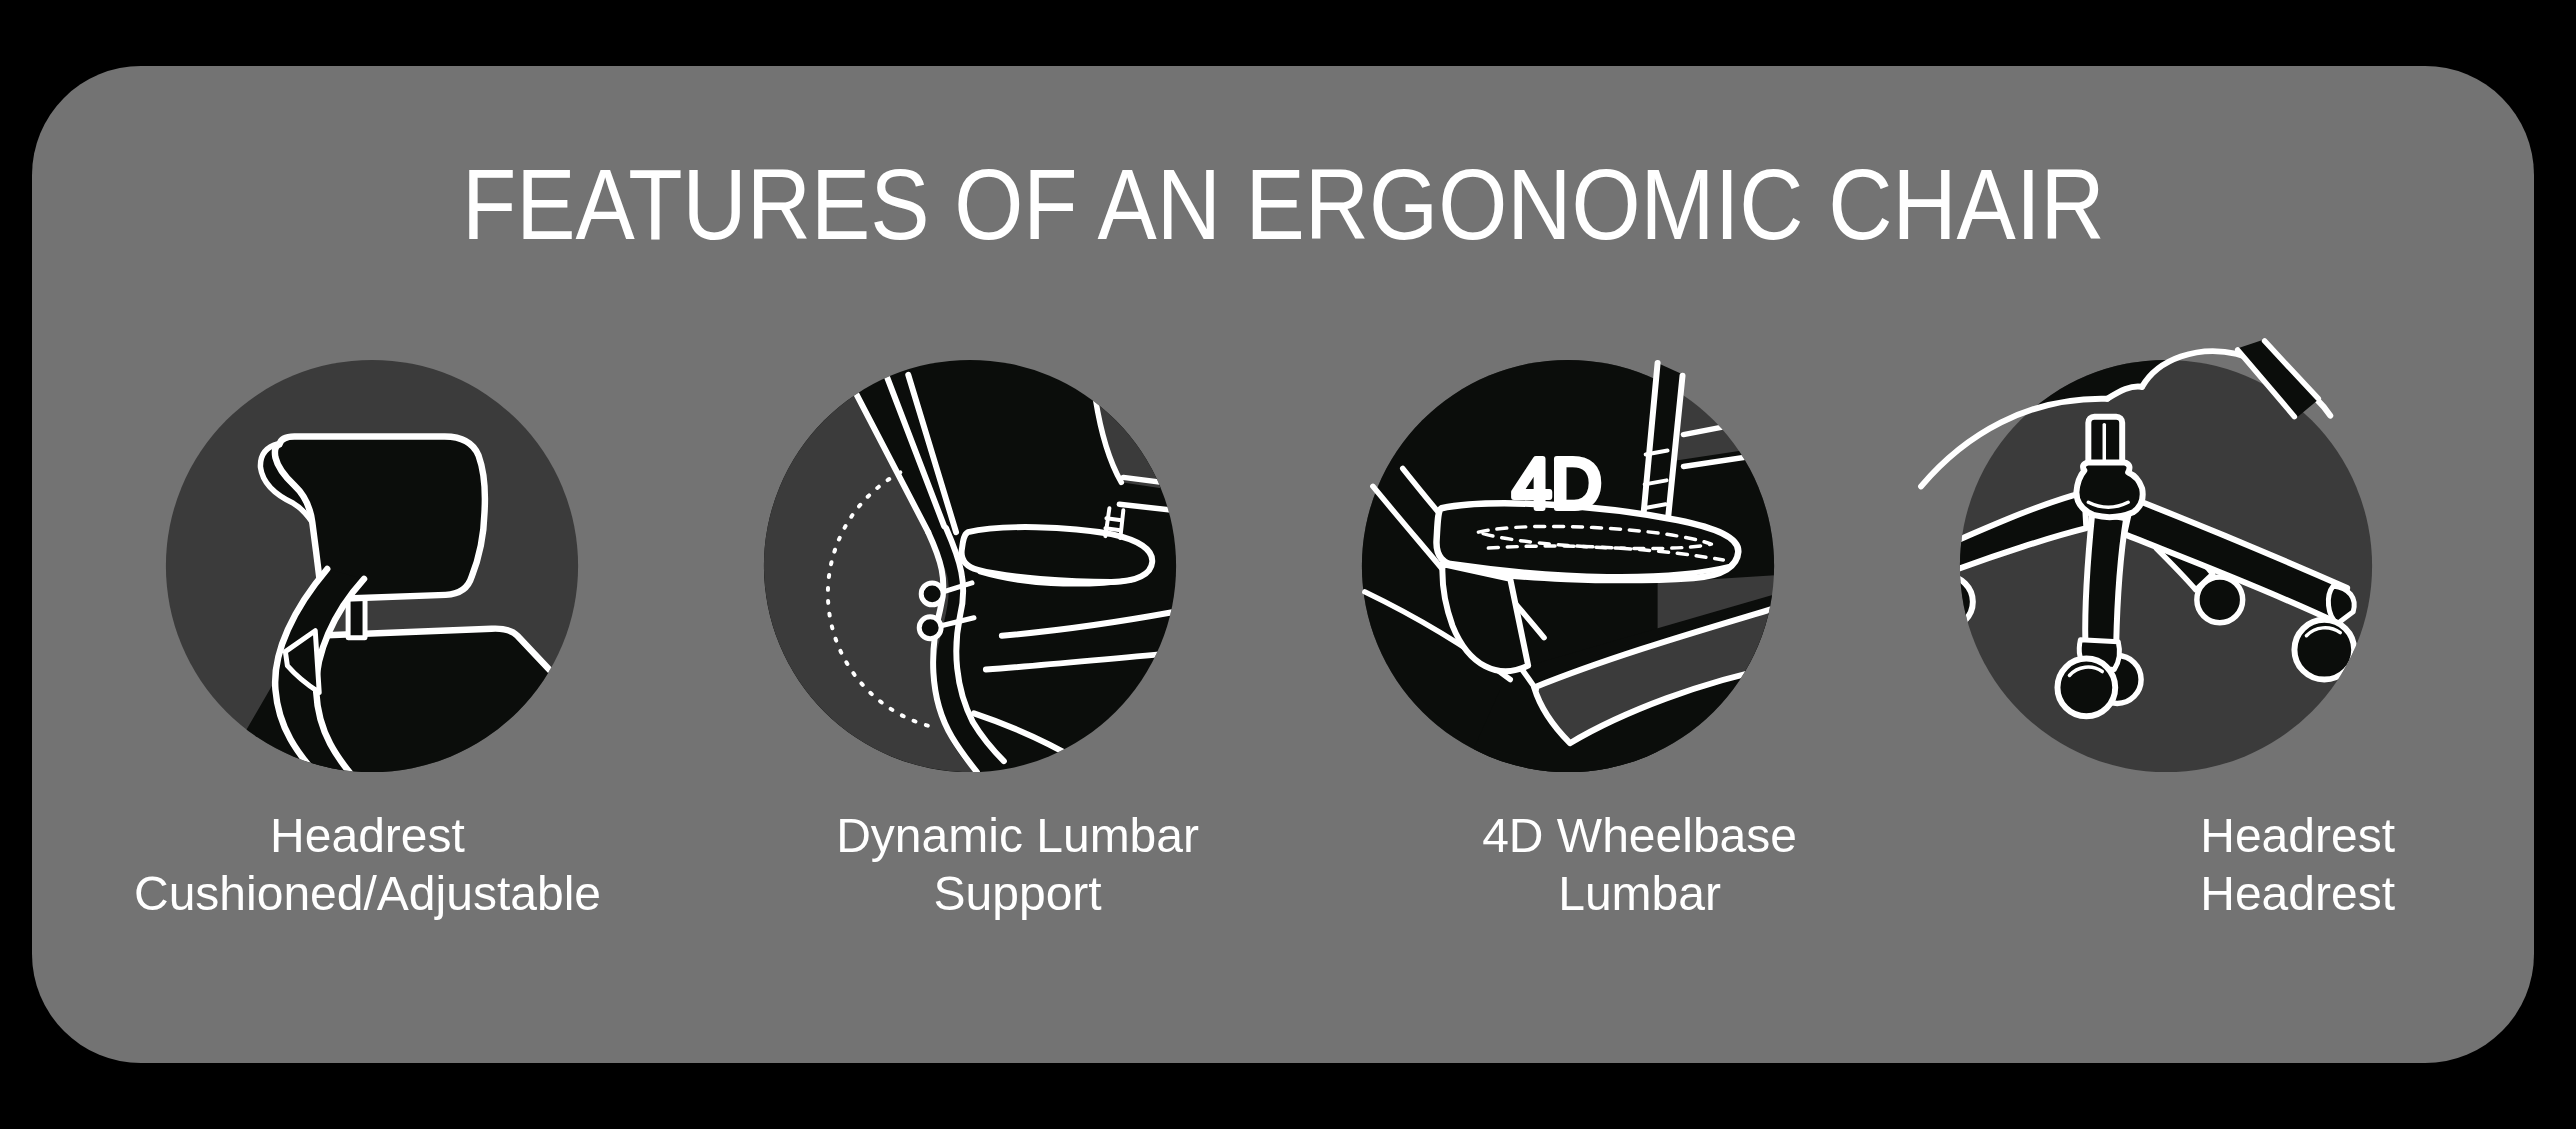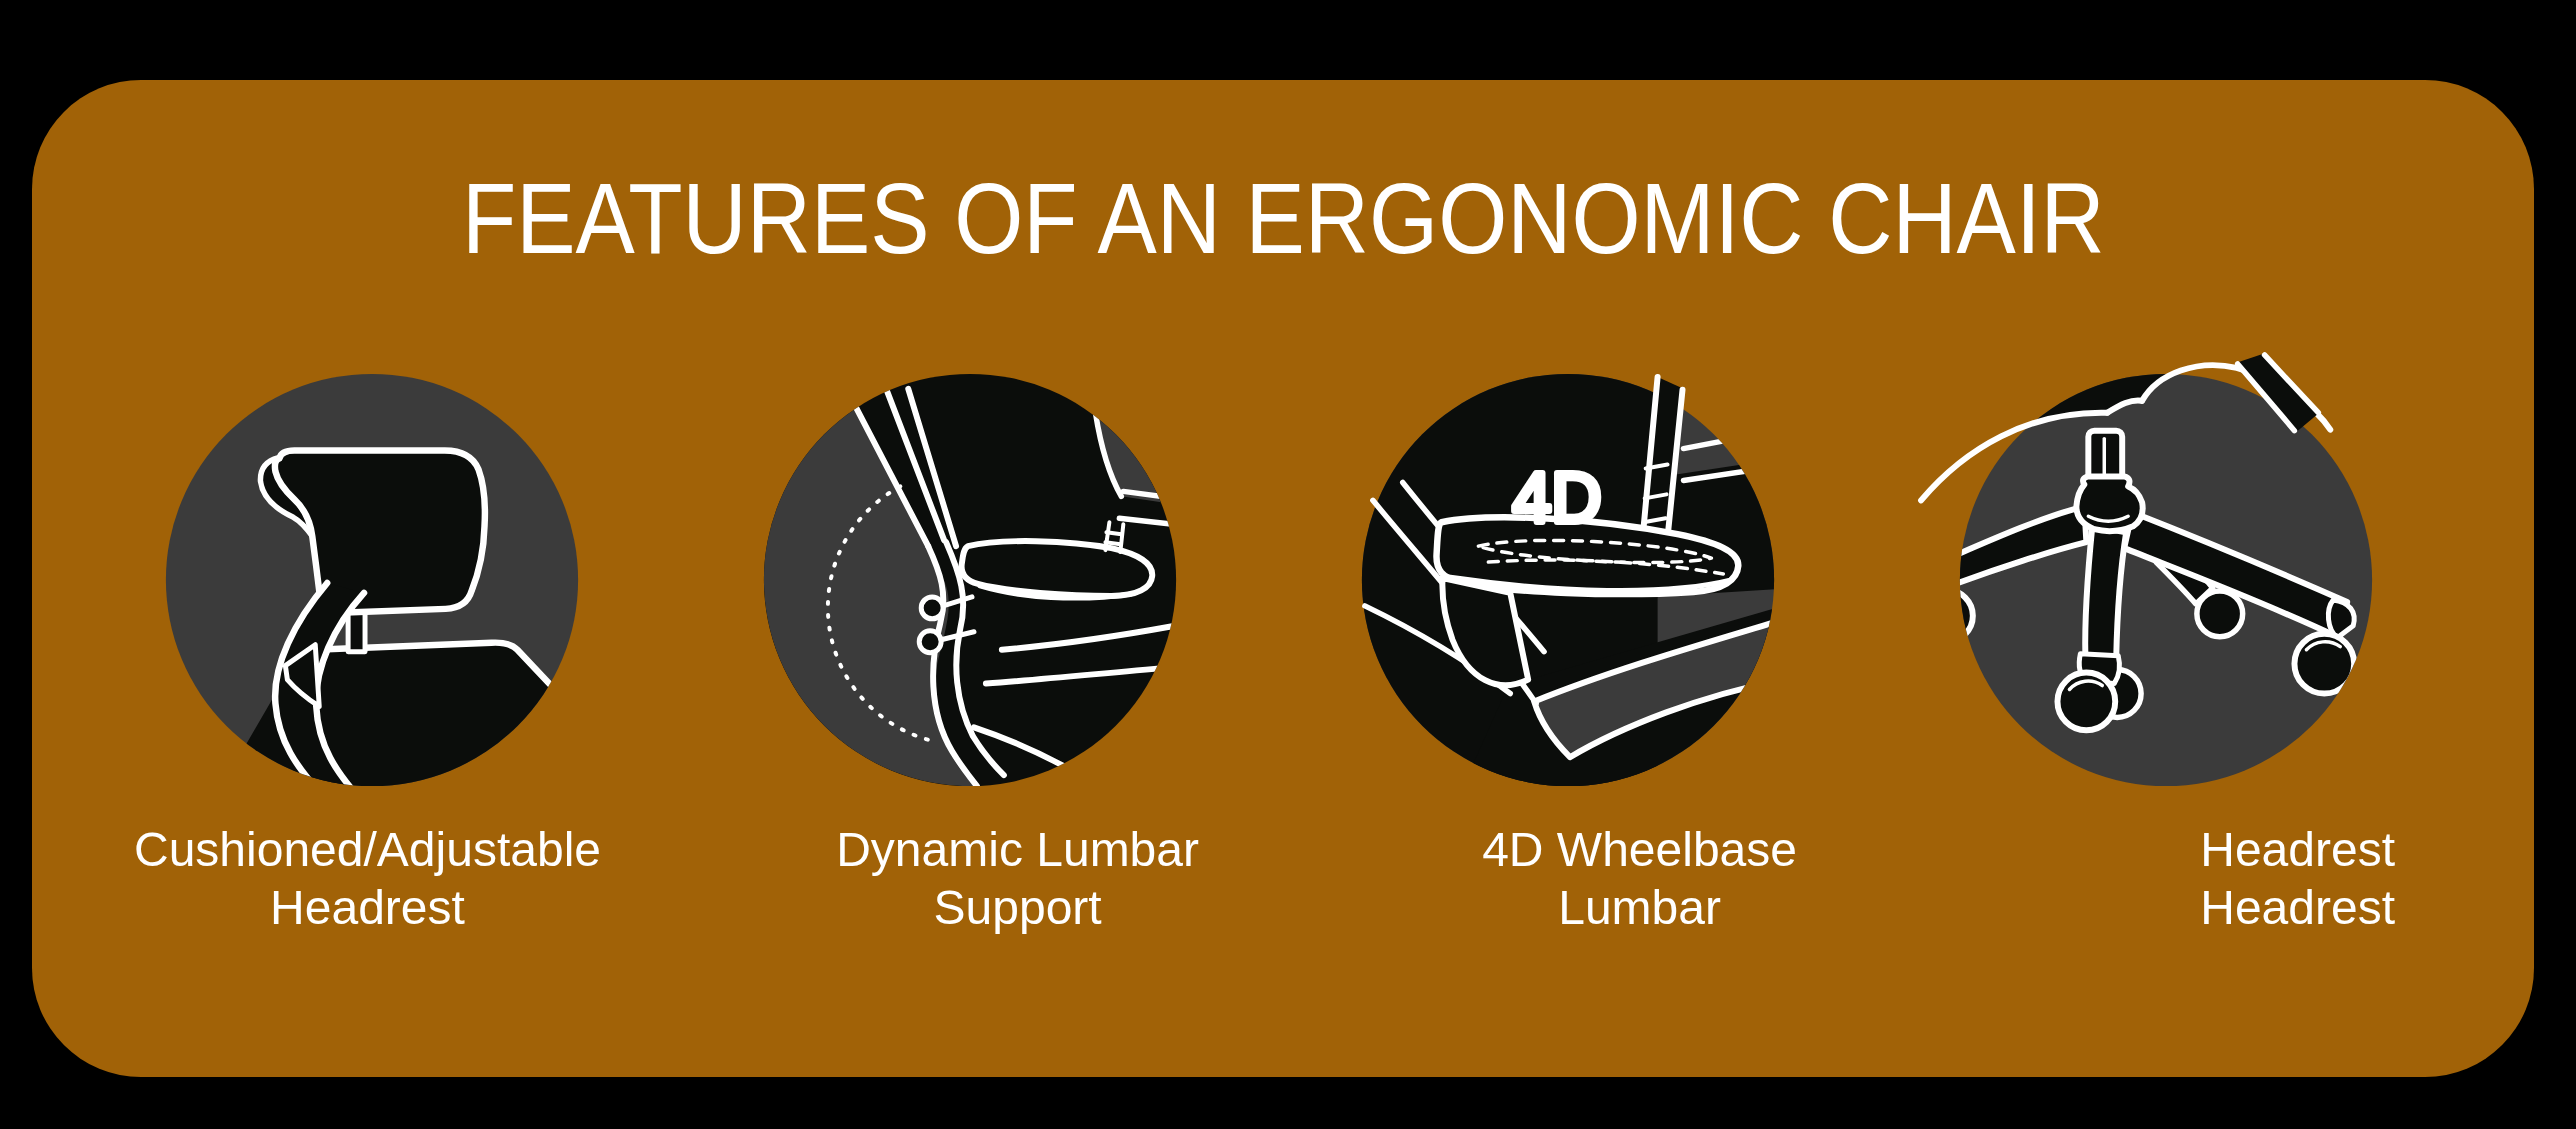--- a/index.html
+++ b/index.html
@@ -1,19 +1,19 @@
 <!DOCTYPE html>
 <html><head>
 <meta charset="utf-8">
 <style>
   html,body{margin:0;padding:0;background:#000;}
   .stage{position:relative;width:2576px;height:1130px;background:#000000;overflow:hidden;
          font-family:"Liberation Sans",sans-serif;}
-  .panel{position:absolute;left:32px;top:80px;width:2502px;height:997px;
-         background:#a16207;border-radius:109px;}
+  .panel{position:absolute;left:32px;top:66px;width:2502px;height:997px;
+         background:#737373;border-radius:109px;}
   .title{position:absolute;top:88px;left:0;width:100%;text-align:center;
          color:#ffffff;font-size:101px;line-height:1.0;font-weight:400;
          letter-spacing:0px;white-space:nowrap;}
   .title-inner{display:inline-block;transform:scaleX(0.88);transform-origin:center;}
   .features-row{position:absolute;top:271px;left:0;right:0;
                 display:flex;justify-content:space-between;
                 padding:0 139px 0 111px;}
   .card{width:458px;display:flex;flex-direction:column;align-items:flex-end;}
   .fig{width:458px;height:458px;position:relative;}
   .fig svg{display:block;width:458px;height:458px;overflow:visible;}
@@ -58,22 +58,22 @@
 
               <path d="M185,233 C152,272 130,316 133,354 C136,392 154,418 180,446 L220,452
                        C194,423 176,397 174,357 C172,319 192,276 222,243 Z" fill="#0b0d0b" stroke="none"></path>
               <path d="M185,233 C152,272 130,316 133,354 C136,392 154,418 182,448"></path>
               <path d="M222,243 C192,276 172,319 174,357 C176,397 194,423 220,452"></path>
               <path d="M143,316 L173,295 L177,357 Q157,344 145,330 Z" fill="#0b0d0b" stroke-width="5"></path>
             </g>
           </svg>
         </div>
         <div class="caption">
+          <span class="ln">Headrest</span>
           <span class="ln">Cushioned/Adjustable</span>
-          <span class="ln">Headrest</span>
         </div>
       </div>
 
       <div class="card">
         <div class="fig">
           <svg viewBox="0 0 460 460">
             <defs>
                 <clipPath id="clip2">
                   <circle cx="230" cy="230" r="207"></circle>
                 </clipPath>

